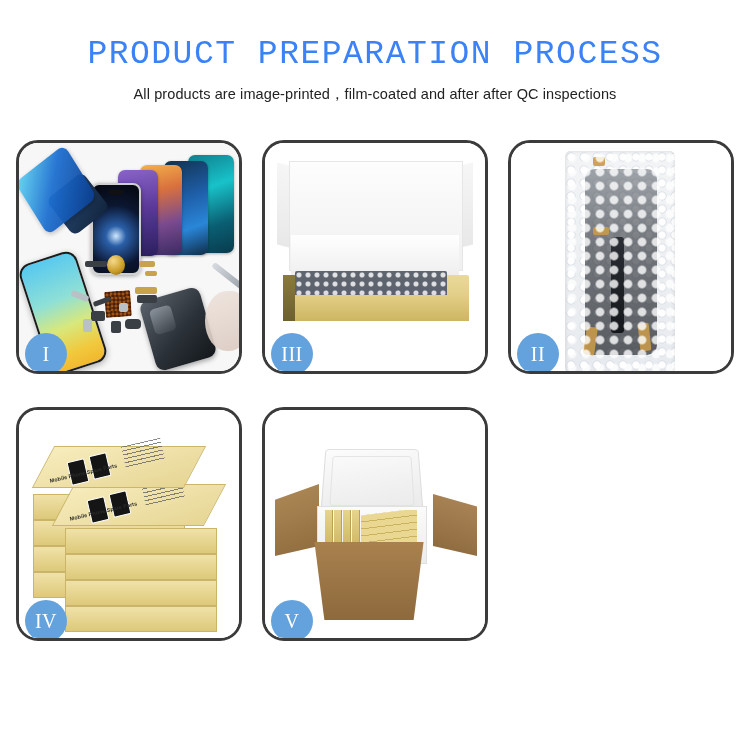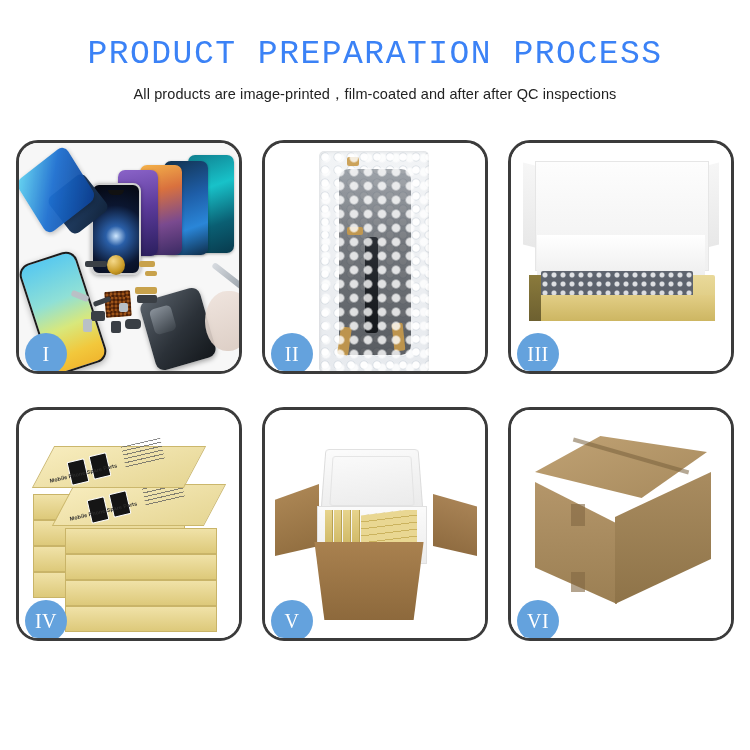--- a/index.html
+++ b/index.html
@@ -313,51 +313,51 @@
         <div class="hand"></div>
 
         <div class="badge">
           <span>I</span>
         </div>
       </div>
     </div>
 
     <div class="panel">
       <div class="stage">
-        <div class="p2bg"></div>
-        <div class="bubblebag">
-          <div class="screeninbag"></div>
-          <div class="flexcable"></div>
-          <div class="tapey" style="left:28px;top:6px;width:12px;height:9px;"></div>
-          <div class="tapey" style="left:28px;top:76px;width:16px;height:8px;"></div>
-          <div class="tapey" style="left:20px;top:176px;width:11px;height:28px;transform:rotate(8deg);"></div>
-          <div class="tapey" style="left:74px;top:172px;width:11px;height:28px;transform:rotate(-6deg);"></div>
-        </div>
-        <div class="bubbleovl"></div>
-
-        <div class="badge">
-          <span>II</span>
-        </div>
-      </div>
-    </div>
-
-    <div class="panel">
-      <div class="stage">
         <div class="p3bg"></div>
         <div class="lidflapL"></div>
         <div class="lidflapR"></div>
         <div class="lidpanel"></div>
         <div class="foamsheet"></div>
         <div class="boxbody"></div>
         <div class="bubbleinside"></div>
         <div class="boxfront"></div>
         <div class="boxsideL"></div>
 
         <div class="badge">
           <span>III</span>
+        </div>
+      </div>
+    </div>
+
+    <div class="panel">
+      <div class="stage">
+        <div class="p2bg"></div>
+        <div class="bubblebag">
+          <div class="screeninbag"></div>
+          <div class="flexcable"></div>
+          <div class="tapey" style="left:28px;top:6px;width:12px;height:9px;"></div>
+          <div class="tapey" style="left:28px;top:76px;width:16px;height:8px;"></div>
+          <div class="tapey" style="left:20px;top:176px;width:11px;height:28px;transform:rotate(8deg);"></div>
+          <div class="tapey" style="left:74px;top:172px;width:11px;height:28px;transform:rotate(-6deg);"></div>
+        </div>
+        <div class="bubbleovl"></div>
+
+        <div class="badge">
+          <span>II</span>
         </div>
       </div>
     </div>
 
     <div class="panel">
       <div class="stage">
         <div class="p4bg"></div>
         <div class="stack">
 
           <div class="sbox" style="left:0px;top:62px;"></div>
@@ -404,30 +404,15 @@
           <div class="ybarflat"></div>
         </div>
         <div class="cartonbody"></div>
 
         <div class="badge">
           <span>V</span>
         </div>
       </div>
     </div>
 
-    <div class="panel">
-      <div class="stage">
-        <div class="p6bg"></div>
-        <div class="c6top"></div>
-        <div class="c6left"></div>
-        <div class="c6right"></div>
-        <div class="c6seam"></div>
-        <div class="c6tape" style="left:60px;top:94px;width:14px;height:22px;"></div>
-        <div class="c6tape" style="left:60px;top:162px;width:14px;height:20px;"></div>
-
-        <div class="badge">
-          <span>VI</span>
-        </div>
-      </div>
-    </div>
 
   </div>
 </div>
 
 </body></html>

